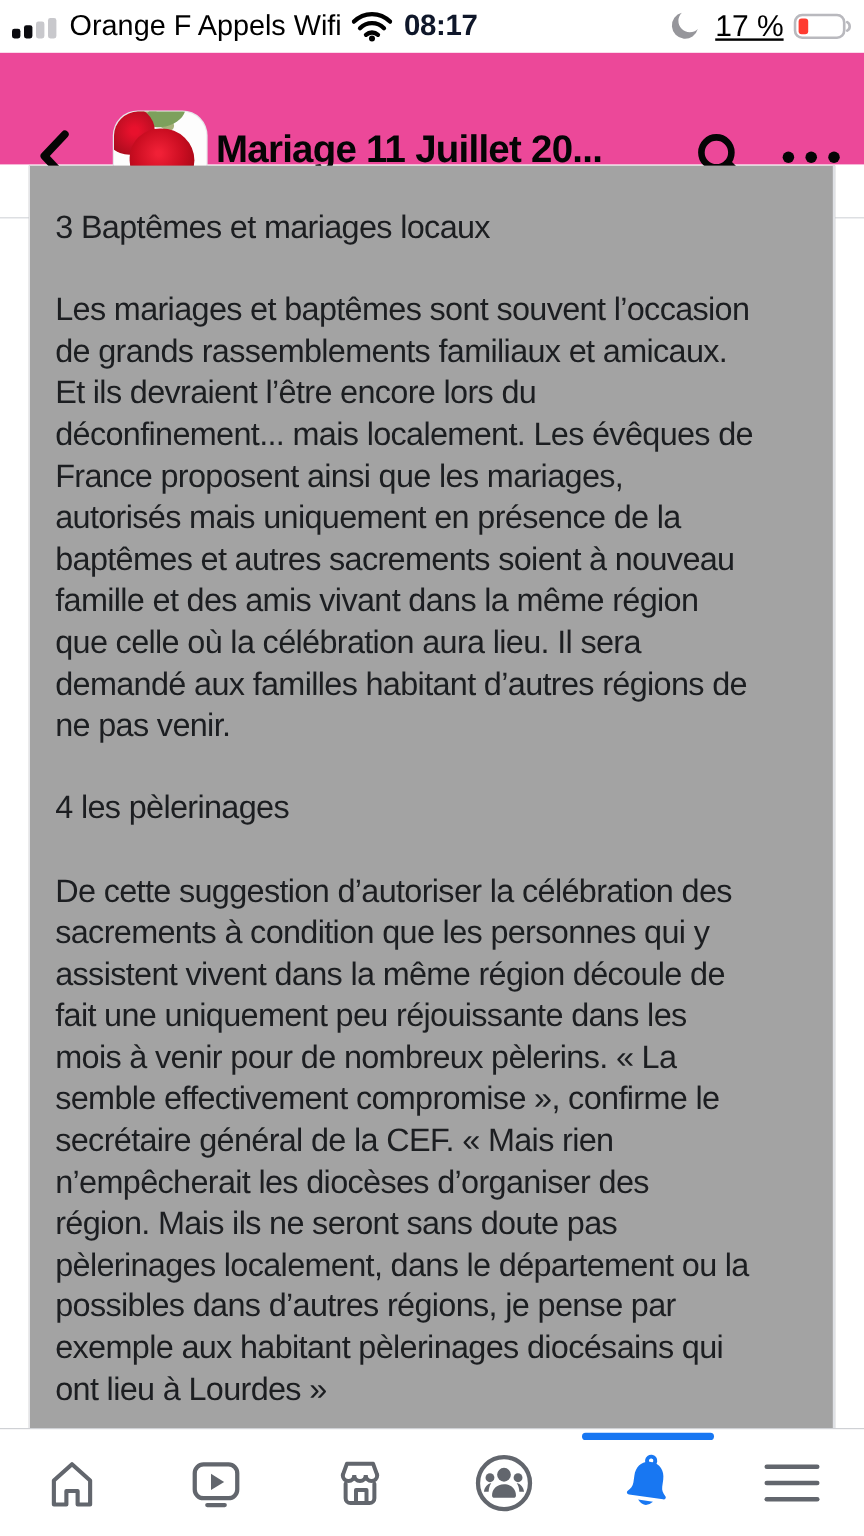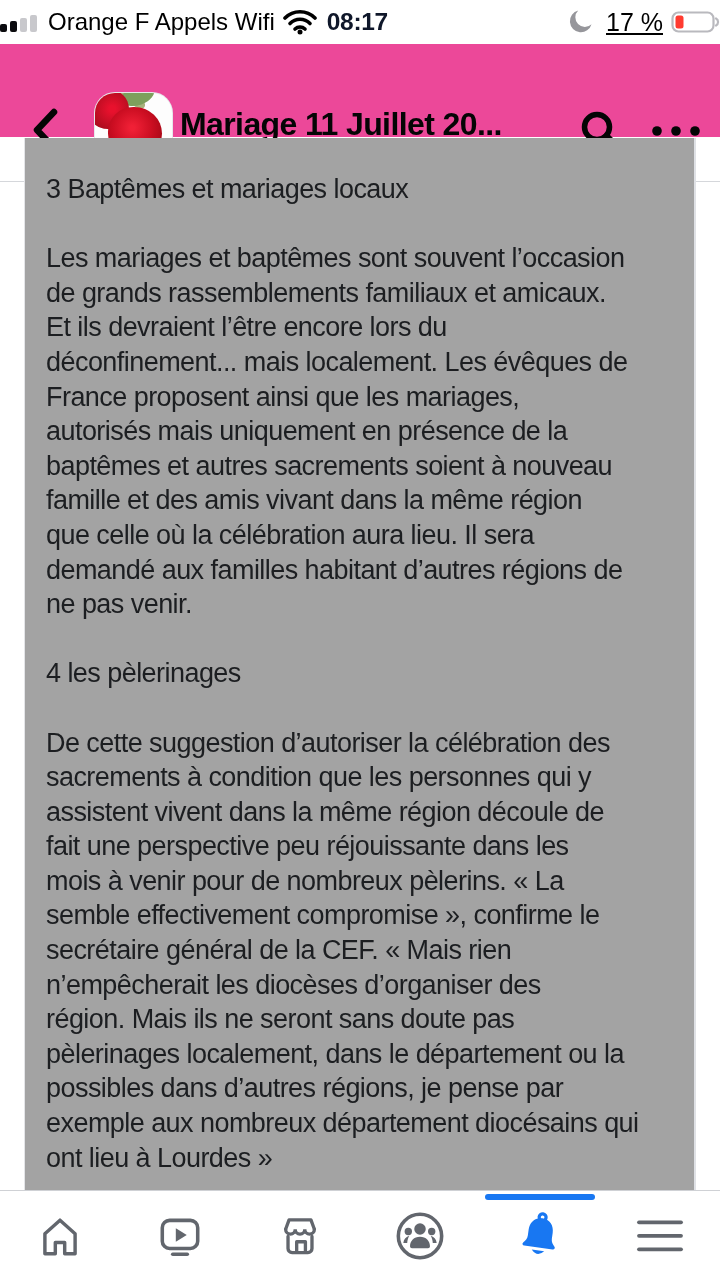--- a/index.html
+++ b/index.html
@@ -6,21 +6,21 @@
   * { margin:0; padding:0; box-sizing:border-box; }
   html,body { width:720px; height:1280px; }
   body {
     position:relative; background:#fff; overflow:hidden;
     font-family:"Liberation Sans", sans-serif; color:var(--text);
   }
 
   
   .status-bar {
     position:absolute; top:0; left:0; width:720px; height:44px;
-    display:flex; align-items:center; padding:0 0;
+    display:flex; align-items:center; padding:0 10px;
   }
   .sb-carrier { font-size:24px; color:#000; margin:0 8px 0 8px; white-space:nowrap; }
   .sb-time { font-size:24.5px; font-weight:bold; color:#0f172a; margin-left:10px; letter-spacing:-0.3px; }
   .sb-spacer { flex:1; }
   .sb-pct { font-size:25px; color:#000; margin:0 8px 0 10px; white-space:nowrap;text-decoration:underline; }
 
   
   .nav-bar { position:absolute; top:44px; left:0; width:720px; height:93px; background:#ec4899; }
   .back-btn { position:absolute; left:28px; top:62px; width:36px; height:48px; }
   .avatar {
@@ -155,38 +155,38 @@
     <div class="line">4 les pèlerinages</div>
 
     <div class="line"></div>
 
     <div class="line">De cette suggestion d’autoriser la célébration des</div>
 
     <div class="line">sacrements à condition que les personnes qui y</div>
 
     <div class="line">assistent vivent dans la même région découle de</div>
 
-    <div class="line">fait une perspective peu réjouissante dans les</div>
+    <div class="line">fait une uniquement peu réjouissante dans les</div>
 
     <div class="line">mois à venir pour de nombreux pèlerins. « La</div>
 
 
     <div class="line">semble effectivement compromise », confirme le</div>
 
     <div class="line">secrétaire général de la CEF. « Mais rien</div>
 
     <div class="line">n’empêcherait les diocèses d’organiser des</div>
 
     <div class="line">région. Mais ils ne seront sans doute pas</div>
 
     <div class="line">pèlerinages localement, dans le département ou la</div>
 
     <div class="line">possibles dans d’autres régions, je pense par</div>
 
-    <div class="line">exemple aux nombreux département diocésains qui</div>
+    <div class="line">exemple aux habitant pèlerinages diocésains qui</div>
 
     <div class="line">ont lieu à Lourdes »</div>
   </div>
 
 <div class="tab-bar">
   <div class="tab-indicator" style="left: 485px;"></div>
 
   <div class="tab">
     <svg width="50" height="50" viewBox="0 0 48 48">
       <path d="M9.5 41 V21.8 L24 8.8 L38.5 21.8 V41 H28.5 V30.2 H19.5 V41 Z" class="stroke-gray" stroke-width="3.3" stroke-linejoin="round"></path>

